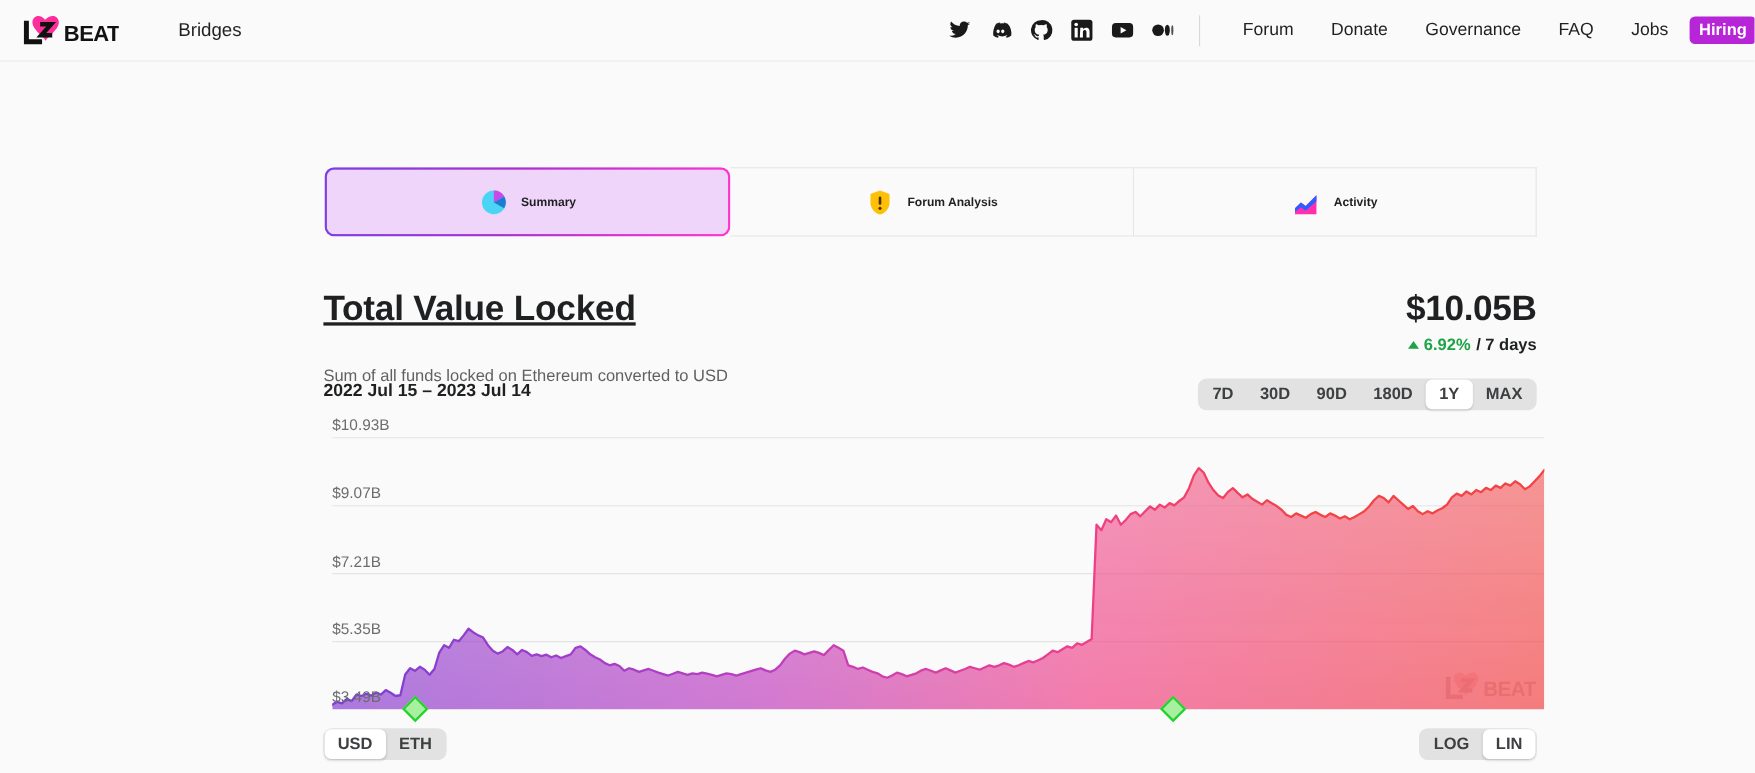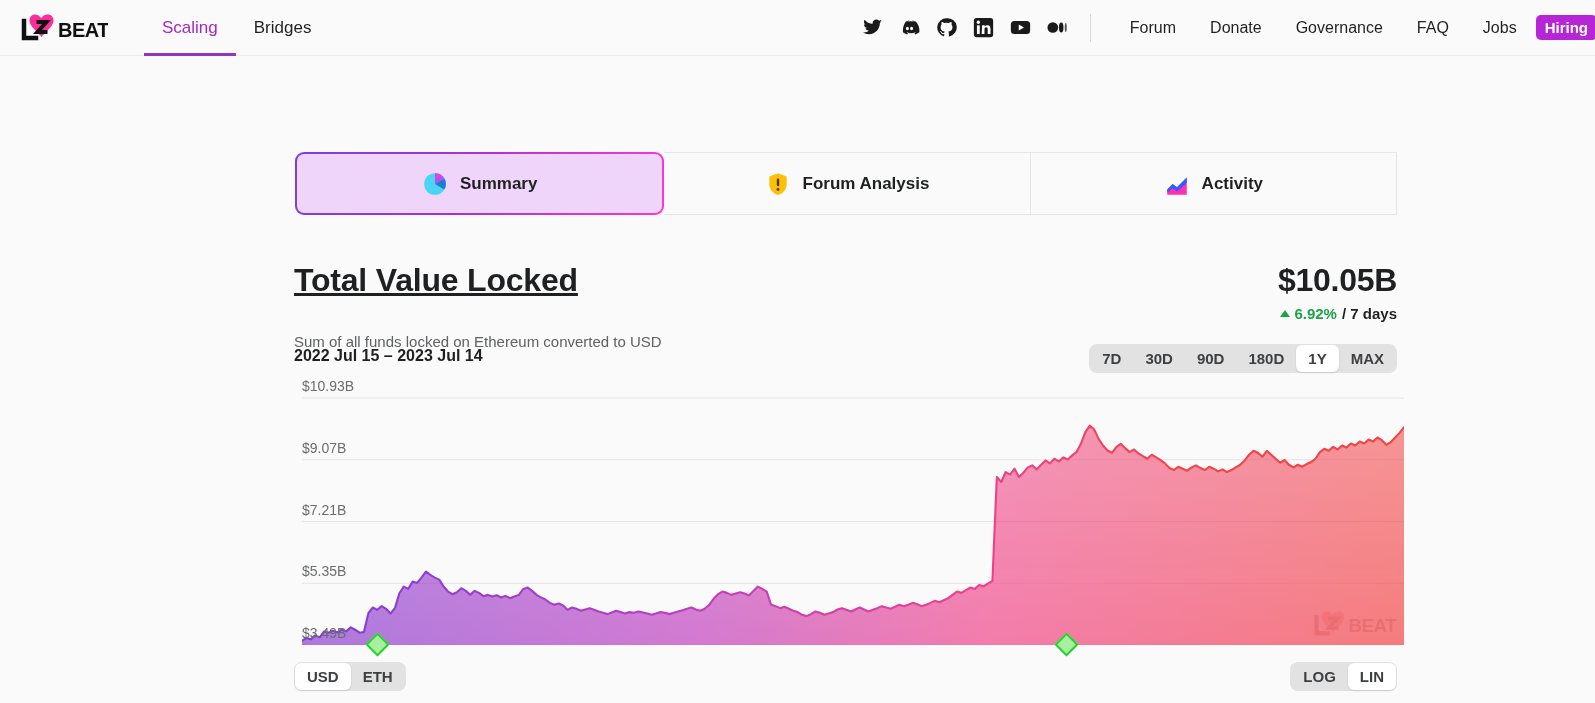--- a/index.html
+++ b/index.html
@@ -88,21 +88,21 @@
   .tabs {
     position: absolute; left: 295px; top: 96px;
     width: 1102px; height: 63px;
     display: flex;
     background: #fafafa;
   }
   .tab {
     flex: 1 1 0;
     display: flex; align-items: center; justify-content: center;
     gap: 12px;
-    font-size: 17px; font-weight: 700;
+    font-size: 11px; font-weight: 700;
     color: #1f2021;
     border: 1px solid #e6e6e6;
     border-left: none;
     background: #fafafa;
     cursor: pointer;
   }
   .tab:first-child { border-left: 1px solid #e6e6e6; }
   .tab.active {
     border: none;
     background:
@@ -209,21 +209,20 @@
   <div class="logo">
     <svg width="88" height="32" viewBox="0 0 88 32">
       <path d="M4 9 L4 26 L16 26" stroke="#111" stroke-width="4.5" fill="none" stroke-linecap="square"></path>
       <path d="M21 6 C17 0, 9 2, 9.5 9 C10 15, 19 21, 21.5 25 C24 21, 33 15, 33.5 9 C34 2, 26 0, 21 6 Z" fill="#ff2d9b"></path>
       <path d="M16.5 10 h10 l-9 10 h10" stroke="#111" stroke-width="4" fill="none" stroke-linejoin="miter"></path>
       <text x="38" y="25" font-family="Liberation Sans, sans-serif" font-size="20" font-weight="700" fill="#111" letter-spacing="-0.5">BEAT</text>
     </svg>
   </div>
 
   <nav class="nav-main">
-    <a href="#" class="active">Scaling</a>
     <a href="#">Bridges</a>
   </nav>
 
   <div class="header-right">
     <div class="socials">
       <svg class="sicon" viewBox="0 0 24 24">
           <path d="M23 4.9a8.8 8.8 0 0 1-2.5.7 4.4 4.4 0 0 0 1.9-2.4 8.8 8.8 0 0 1-2.8 1.1A4.4 4.4 0 0 0 12 7.6a12.5 12.5 0 0 1-9-4.6 4.4 4.4 0 0 0 1.3 5.9 4.4 4.4 0 0 1-2-.6 4.4 4.4 0 0 0 3.5 4.3 4.4 4.4 0 0 1-2 .1 4.4 4.4 0 0 0 4.1 3.1A8.8 8.8 0 0 1 1 17.7a12.5 12.5 0 0 0 6.8 2c8.1 0 12.6-6.8 12.6-12.6v-.6A9 9 0 0 0 23 4.9z"></path>
         </svg>
       <svg class="sicon" viewBox="0 0 24 24">
           <path d="M19.5 5.3A16 16 0 0 0 15.6 4l-.3.6a14 14 0 0 1 3.4 1.4 13 13 0 0 0-10.5 0A14 14 0 0 1 11.7 4.6L11.4 4a16 16 0 0 0-3.9 1.3C4.9 9.4 4.2 13.4 4.5 17.4a16 16 0 0 0 4.9 2.5l.9-1.5a10 10 0 0 1-1.6-.8l.4-.3a11 11 0 0 0 9.6 0l.4.3a10 10 0 0 1-1.6.8l.9 1.5a16 16 0 0 0 4.9-2.5c.4-4.6-.6-8.6-3.8-12.1zM9.6 15.1c-.9 0-1.7-.9-1.7-2s.8-2 1.7-2 1.7.9 1.7 2-.8 2-1.7 2zm4.8 0c-.9 0-1.7-.9-1.7-2s.8-2 1.7-2 1.7.9 1.7 2-.8 2-1.7 2z"></path>

